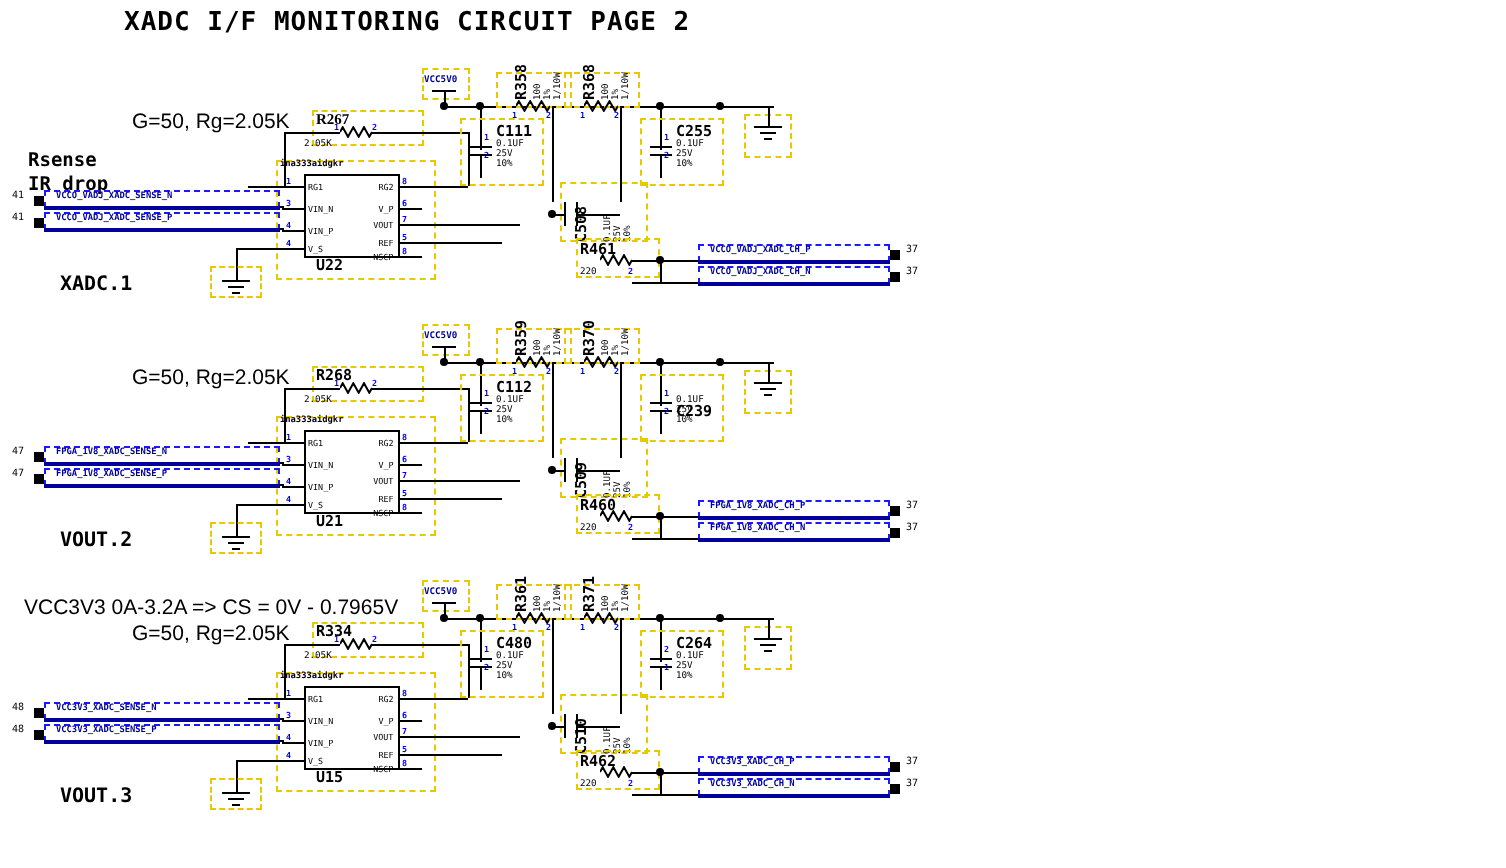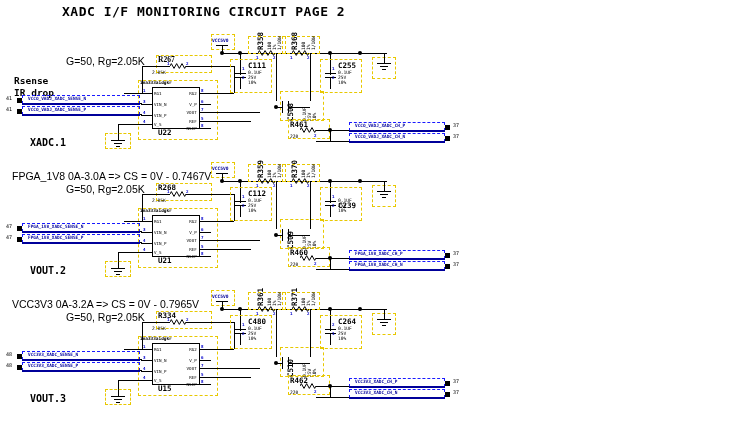--- a/index.html
+++ b/index.html
@@ -237,21 +237,20 @@
         <div class="busline" style="left:349px;top:141px;width:96px;"></div>
         <div class="net" style="left:355px;top:133.5px;">VCCO_VADJ_XADC_CH_N</div>
         <div class="busterm" style="left:445px;top:136px;"></div>
         <div class="shnum" style="left:453px;top:133px;">37</div>
         <div class="w wh" style="left:316px;top:130px;width:33px;"></div>
         <div class="w wh" style="left:316px;top:141px;width:33px;"></div>
         <div class="w wv" style="left:330px;top:130px;height:11px;"></div>
         <div class="dot" style="left:328px;top:128px;"></div>
       </div>
       <div style="position:absolute;left:0;top:0;width:753px;height:434px;">
-        <div class="anno" style="left:12px;top:170px;">FPGA_1V8 0A-3.0A =&gt; CS = 0V - 0.7467V</div>
         <div class="anno2" style="left:66px;top:183px;">G=50, Rg=2.05K</div>
         <div class="chan" style="left:30px;top:265px;">VOUT.2</div>
         <div class="ybox" style="left:138px;top:208px;width:80px;height:60px;"></div>
         <div class="icbody" style="left:152px;top:215px;width:48px;height:42px;"></div>
         <div class="icname" style="left:140px;top:208px;">ina333aidgkr</div>
         <div class="icdes" style="left:158px;top:256px;">U21</div>
         <div class="w wh" style="left:141px;top:221px;width:11px;"></div>
         <div class="pinb" style="left:143px;top:215.5px;">1</div>
         <div class="pin" style="left:154px;top:218.5px;">RG1</div>
         <div class="w wh" style="left:141px;top:232px;width:11px;"></div>

